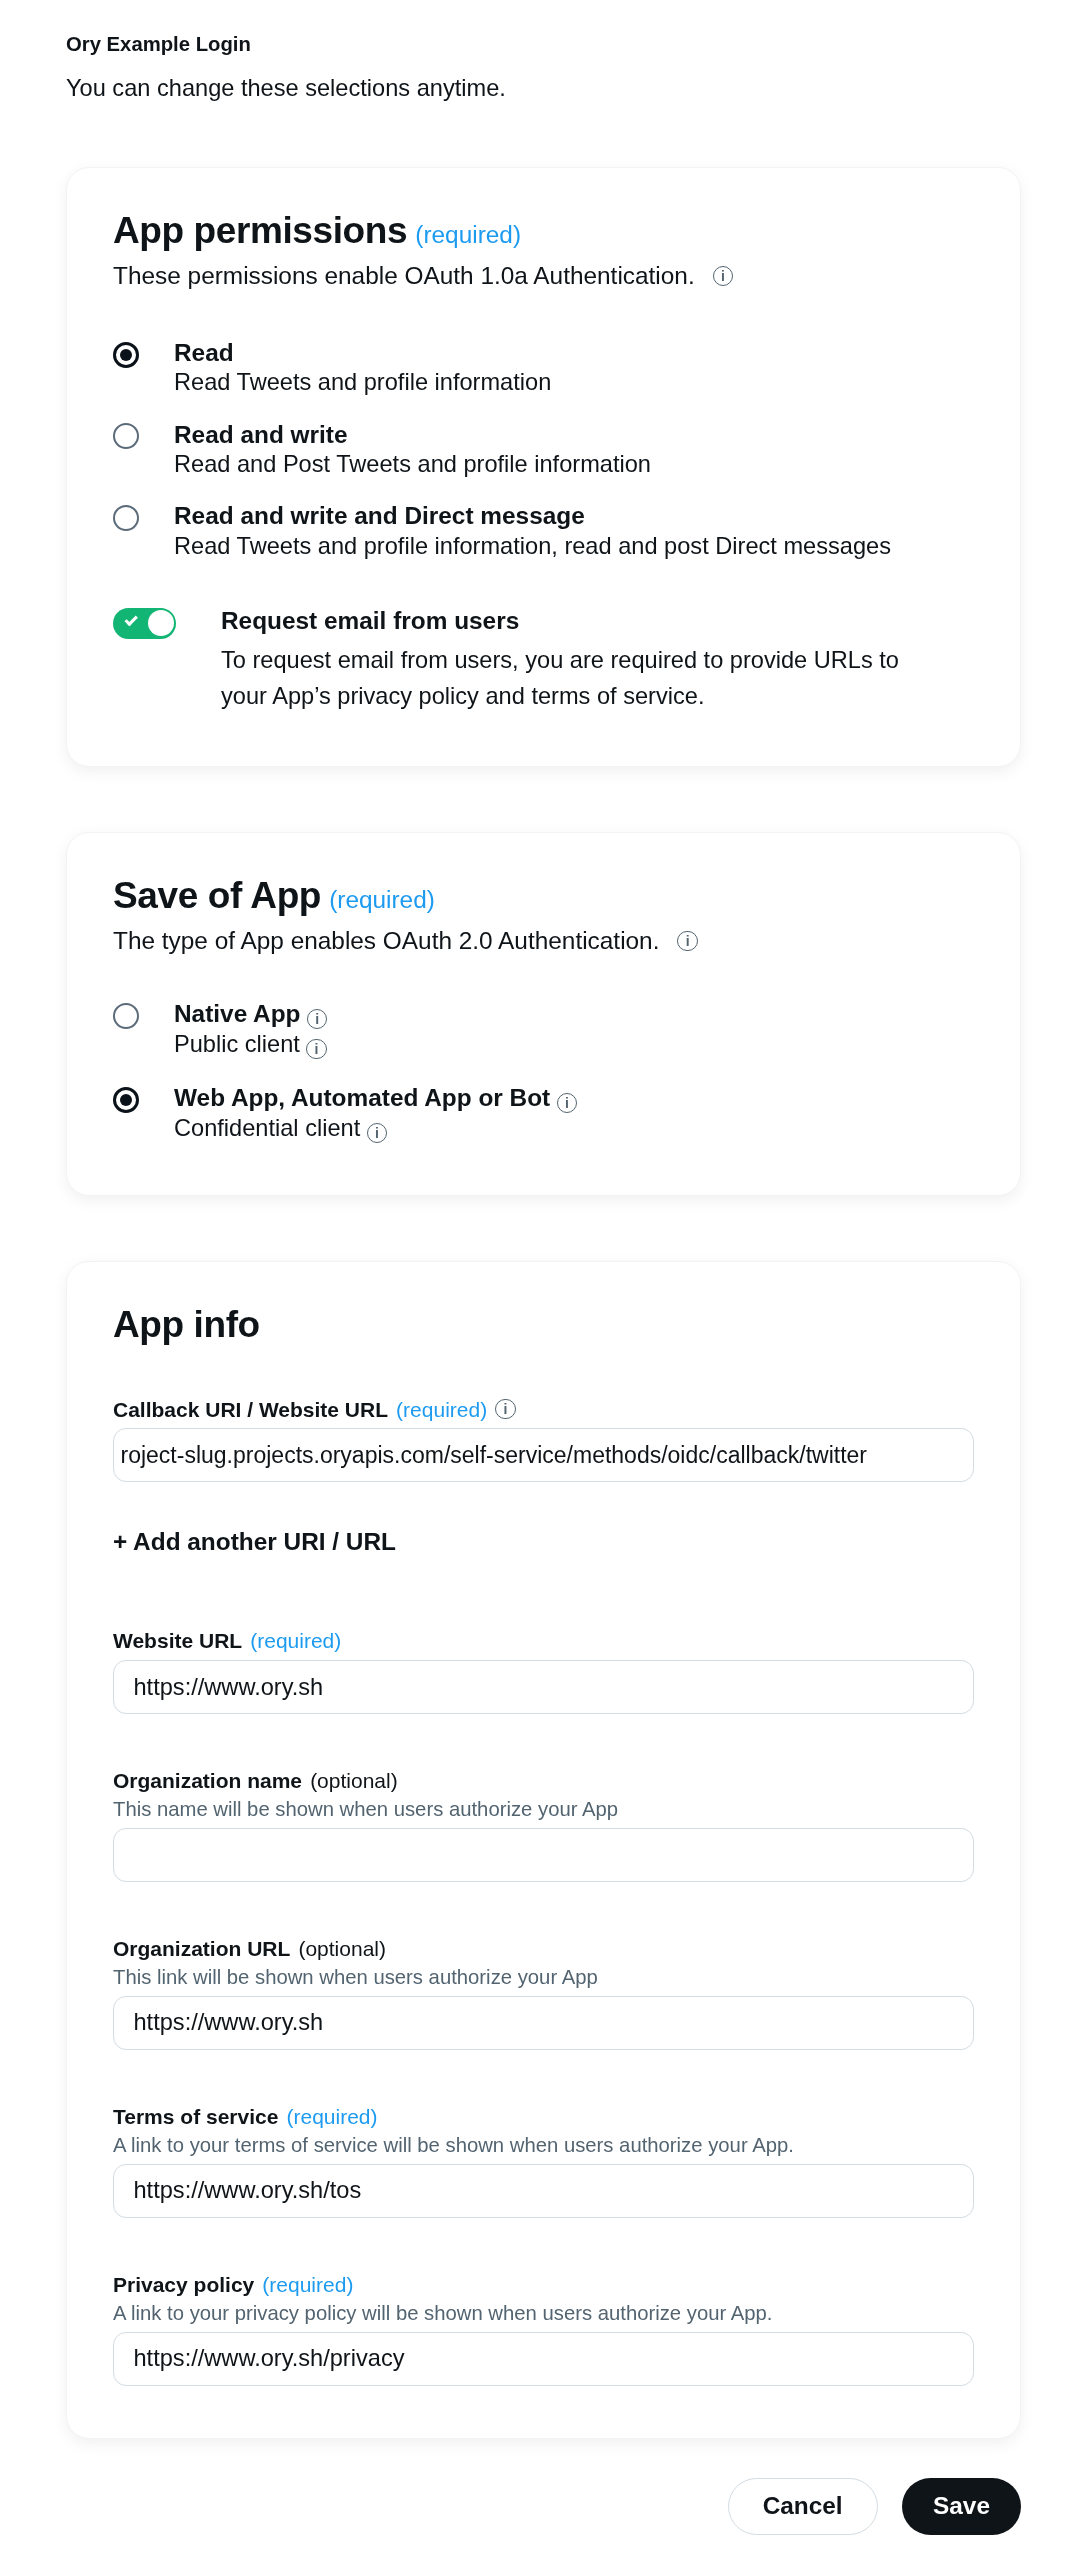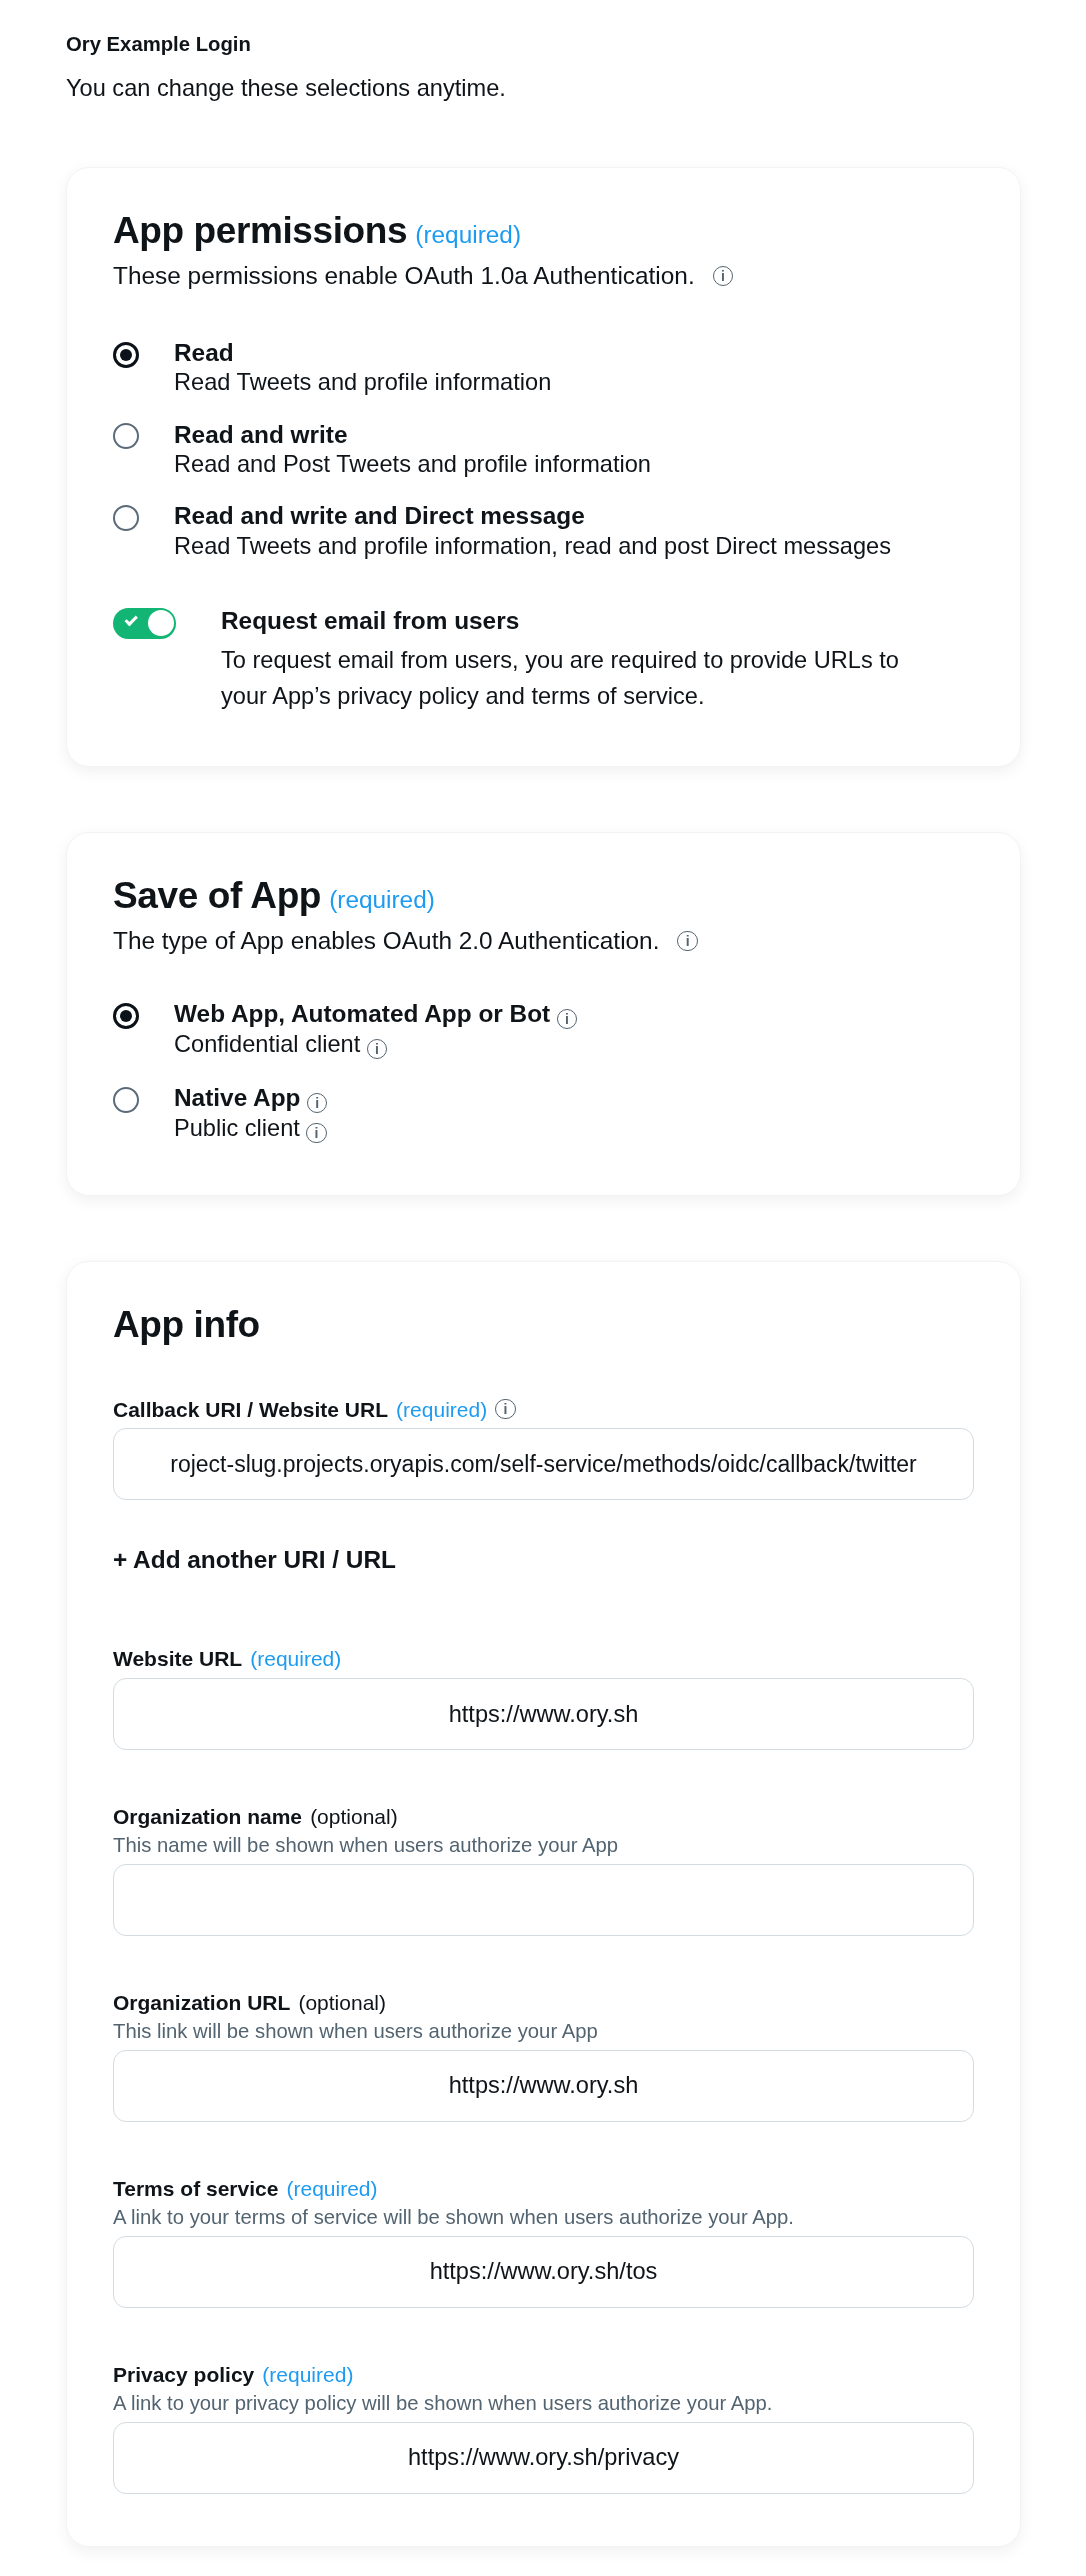--- a/index.html
+++ b/index.html
@@ -70,24 +70,24 @@
 
   
   .field { margin-top:54px; }
   .field.first { margin-top:50px; }
   .field-label-row { display:flex; align-items:center; gap:8.1px; font-size:21px; line-height:1.2; }
   .field-label { font-weight:700; color:#0f1419; }
   .field-req { color:#1d9bf0; font-weight:400; }
   .field-opt { color:#0f1419; font-weight:400; }
   .field-helper { font-size:20.3px; color:#536471; margin-top:4.9px; line-height:1.15; }
   .text-input {
-    display:block; width:100%; height:72px; margin-top:6.5px;
+    display:block; width:100%; height:54px; margin-top:6.5px;
     border:1.6px solid #d3dce2; border-radius:13px; background:#fff;
     font-family:inherit; font-size:23.6px; color:#0f1419; padding:0 19.5px;
-    outline:none; overflow:hidden; white-space:nowrap;text-align:center;
+    outline:none; overflow:hidden; white-space:nowrap;
   }
   .text-input.scrolled { font-size:23px; padding:0 6.5px; }
   .add-link { margin-top:46px; font-size:24.4px; font-weight:700; color:#0f1419; display:inline-block; cursor:pointer; line-height:1.15; }
 
   
   .footer-actions { margin-top:39px; display:flex; justify-content:flex-end; gap:24.4px; }
   .btn {
     height:57px; border-radius:28.5px; font-family:inherit;
     font-size:24.4px; font-weight:700; padding:0 34px; cursor:pointer;
     display:inline-flex; align-items:center; justify-content:center;
@@ -154,38 +154,38 @@
     <h2>
       <span>Save of App</span><span class="req">(required)</span>
     </h2>
     <p class="card-subtitle">
       <span>The type of App enables OAuth 2.0 Authentication.</span>
       <span class="info-icon">i</span>
     </p>
 
     <div class="radio-group tight">
       <div class="radio-option">
+        <div class="radio-circle"></div>
+        <div class="radio-texts">
+          <div class="radio-label">
+            <span>Native App</span><span class="info-icon inline-info">i</span>
+          </div>
+          <div class="radio-desc">
+            <span>Public client</span><span class="info-icon inline-info">i</span>
+          </div>
+        </div>
+      </div>
+      <div class="radio-option">
         <div class="radio-circle selected"></div>
         <div class="radio-texts">
           <div class="radio-label">
             <span>Web App, Automated App or Bot</span><span class="info-icon inline-info">i</span>
           </div>
           <div class="radio-desc">
             <span>Confidential client</span><span class="info-icon inline-info">i</span>
-          </div>
-        </div>
-      </div>
-      <div class="radio-option">
-        <div class="radio-circle"></div>
-        <div class="radio-texts">
-          <div class="radio-label">
-            <span>Native App</span><span class="info-icon inline-info">i</span>
-          </div>
-          <div class="radio-desc">
-            <span>Public client</span><span class="info-icon inline-info">i</span>
           </div>
         </div>
       </div>
     </div>
   </section>
 
   <section class="card">
     <h2>App info</h2>
 
     <div class="field first">

